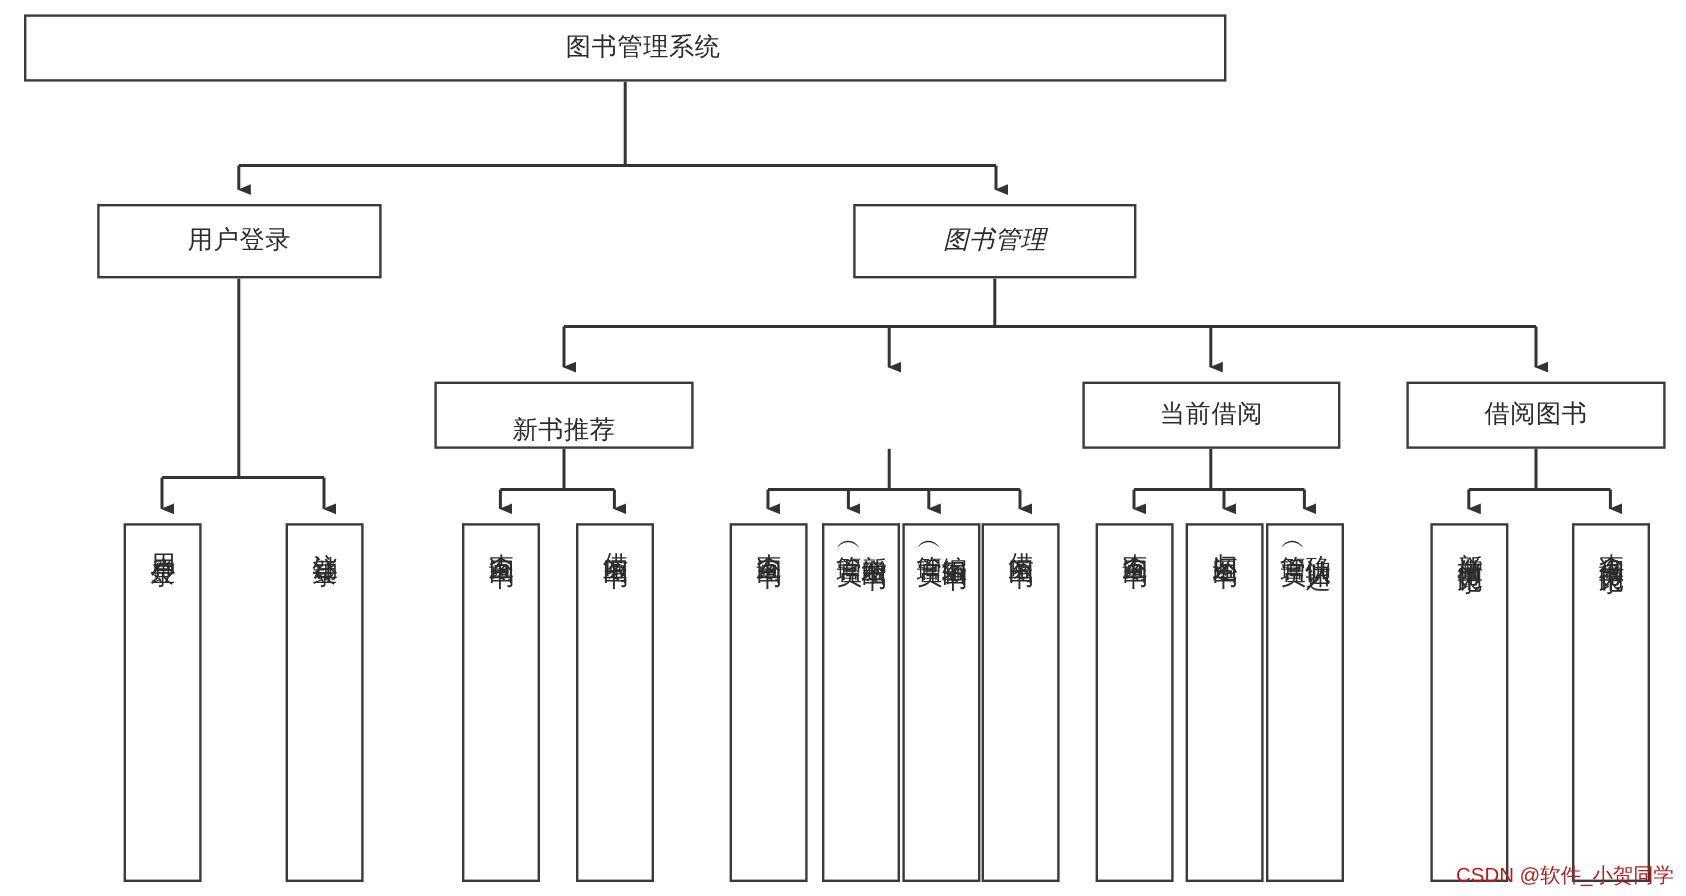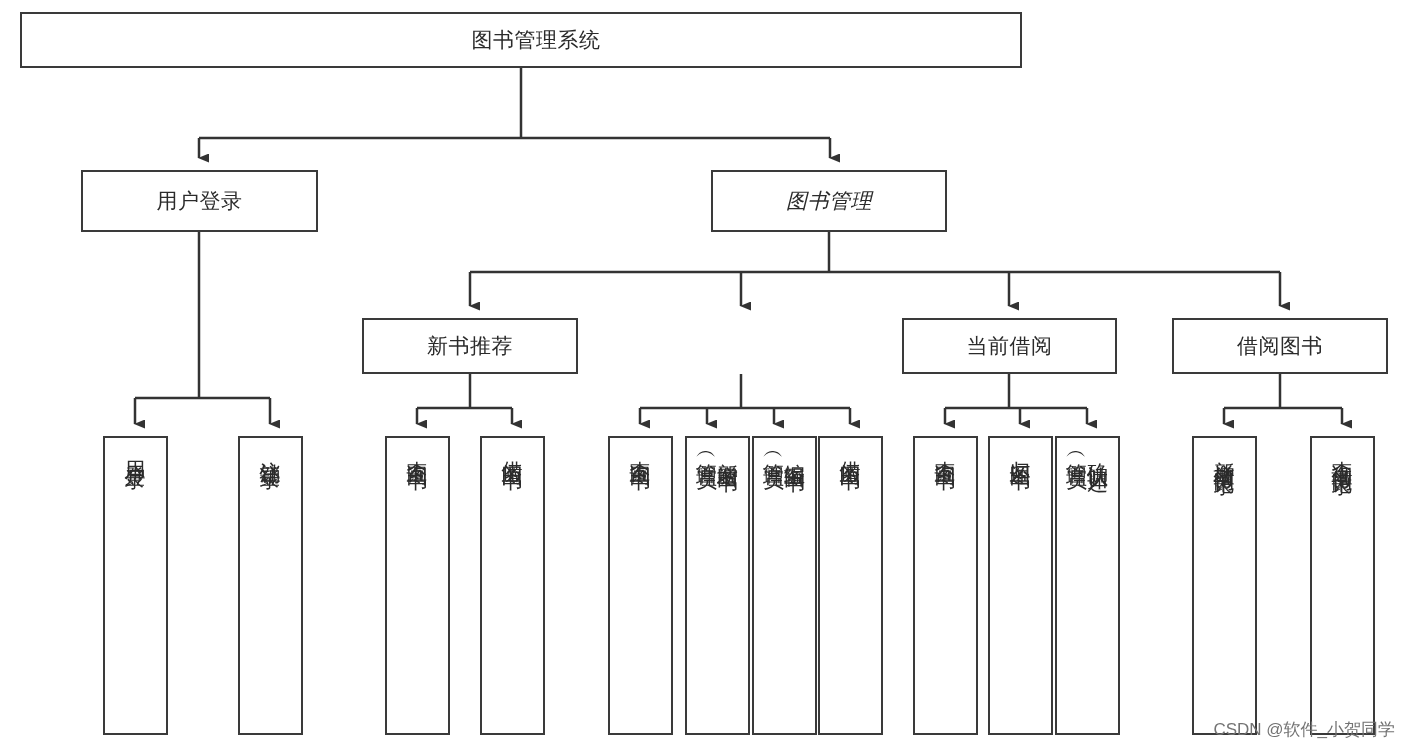--- a/index.html
+++ b/index.html
@@ -60,21 +60,21 @@
     letter-spacing: 3px;
     line-height: 1;
     white-space: pre;
     display: block;
   }
   .watermark {
     position: absolute;
     right: 10px;
     bottom: 6px;
     font-size: 17px;
-    color: #737373;
+    color: #b91c1c;
     z-index: 5;
     white-space: nowrap;
     font-family: "Liberation Sans", "DejaVu Sans", sans-serif;
   }
 </style>
 </head>
 <body>
 
 <div id="diagram-root">
 
@@ -137,21 +137,21 @@
     <span class="node-label">图书管理系统</span>
   </div>
 
   <div class="node horizontal" style="left:81px; top:170px; width:237px; height:62px;">
     <span class="node-label">用户登录</span>
   </div>
   <div class="node horizontal" style="left:711px; top:170px; width:236px; height:62px;font-style:italic;">
     <span class="node-label">图书管理</span>
   </div>
 
-  <div class="node horizontal" style="left:362px; top:318px; width:216px; height:56px;">
+  <div class="node horizontal" style="left:362px; top:318px; width:216px; height:56px;align-items:flex-end;">
     <span class="node-label">新书推荐</span>
   </div>
   <div class="node horizontal" style="left:902px; top:318px; width:215px; height:56px;">
     <span class="node-label">当前借阅</span>
   </div>
   <div class="node horizontal" style="left:1172px; top:318px; width:216px; height:56px;">
     <span class="node-label">借阅图书</span>
   </div>
 
   <div class="node vertical" style="left:103px; top:436px; width:65px; height:299px;">

